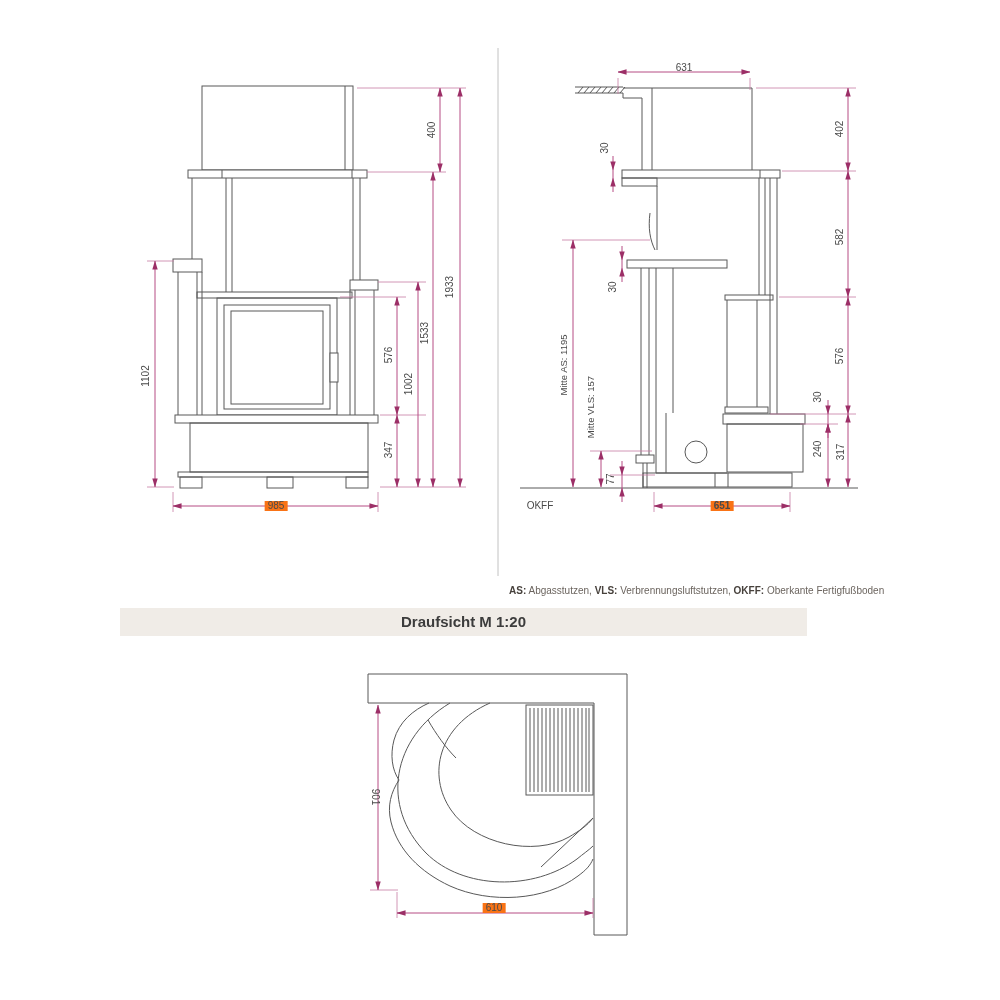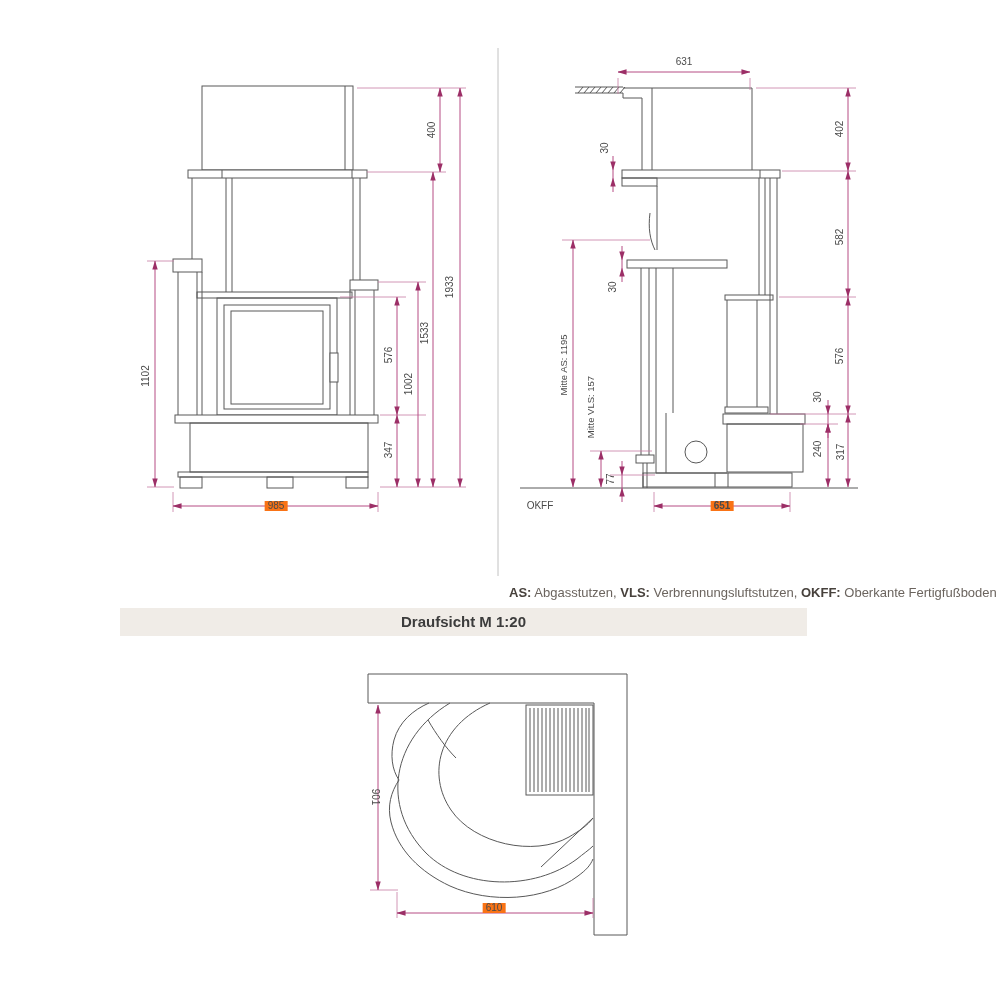--- a/index.html
+++ b/index.html
@@ -13,21 +13,21 @@
   .div{stroke:#c2c2c2;stroke-width:1;fill:none;}
   .dim{position:absolute;font-size:10px;color:#4a4a4a;white-space:nowrap;
        transform:translate(-50%,-50%);line-height:1;}
   .rot{transform:translate(-50%,-50%) rotate(-90deg);}
   .rotcw{transform:translate(-50%,-50%) rotate(90deg);}
   .wbg{background:#f97316;padding:0 3px;}
   .small{font-size:9.5px;}
   .banner{position:absolute;left:120px;top:608px;width:687px;height:28px;
           background:#f0ece7;color:#3c3c3c;font-weight:bold;font-size:15px;
           text-align:center;line-height:28px;}
-  .legend{position:absolute;left:509px;top:585px;font-size:13px;color:#6b645e;white-space:nowrap;}
+  .legend{position:absolute;left:509px;top:585px;font-size:10px;color:#6b645e;white-space:nowrap;}
   .legend b{color:#47413c;}
 </style>
 </head>
 <body>
 
 <div class="canvas">
 
 <svg width="1000" height="1000" viewBox="0 0 1000 1000">
   <defs>
     <marker id="arr" viewBox="0 0 10 6" refX="9.5" refY="3" markerWidth="9" markerHeight="5.4" orient="auto-start-reverse">
@@ -141,21 +141,21 @@
 
 <div class="dim rot" style="left:432px;top:130px;">400</div>
 <div class="dim rot" style="left:450px;top:287px;">1933</div>
 <div class="dim rot" style="left:425px;top:333px;">1533</div>
 <div class="dim rot" style="left:146px;top:376px;">1102</div>
 <div class="dim rot" style="left:389px;top:355px;">576</div>
 <div class="dim rot" style="left:409px;top:384px;">1002</div>
 <div class="dim rot" style="left:389px;top:450px;">347</div>
 <div class="dim wbg" style="left:276px;top:506px;">985</div>
 
-<div class="dim" style="left:684px;top:62px;text-align:center;">631</div>
+<div class="dim" style="left:684px;top:68px;text-align:center;">631</div>
 <div class="dim rot" style="left:840px;top:129px;">402</div>
 <div class="dim rot" style="left:605px;top:148px;">30</div>
 <div class="dim rot" style="left:840px;top:237px;">582</div>
 <div class="dim rot" style="left:613px;top:287px;">30</div>
 <div class="dim rot" style="left:840px;top:356px;">576</div>
 <div class="dim rot" style="left:818px;top:397px;">30</div>
 <div class="dim rot" style="left:818px;top:449px;">240</div>
 <div class="dim rot" style="left:841px;top:452px;">317</div>
 <div class="dim rot small" style="left:564px;top:365px;">Mitte AS: 1195</div>
 <div class="dim rot small" style="left:591px;top:407px;">Mitte VLS: 157</div>

